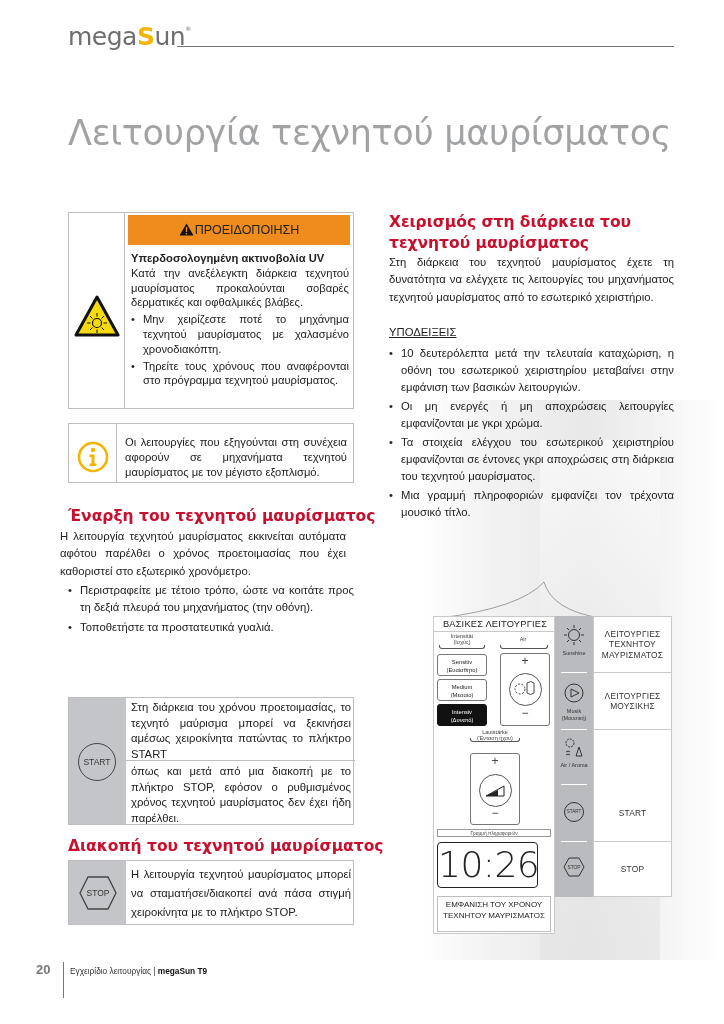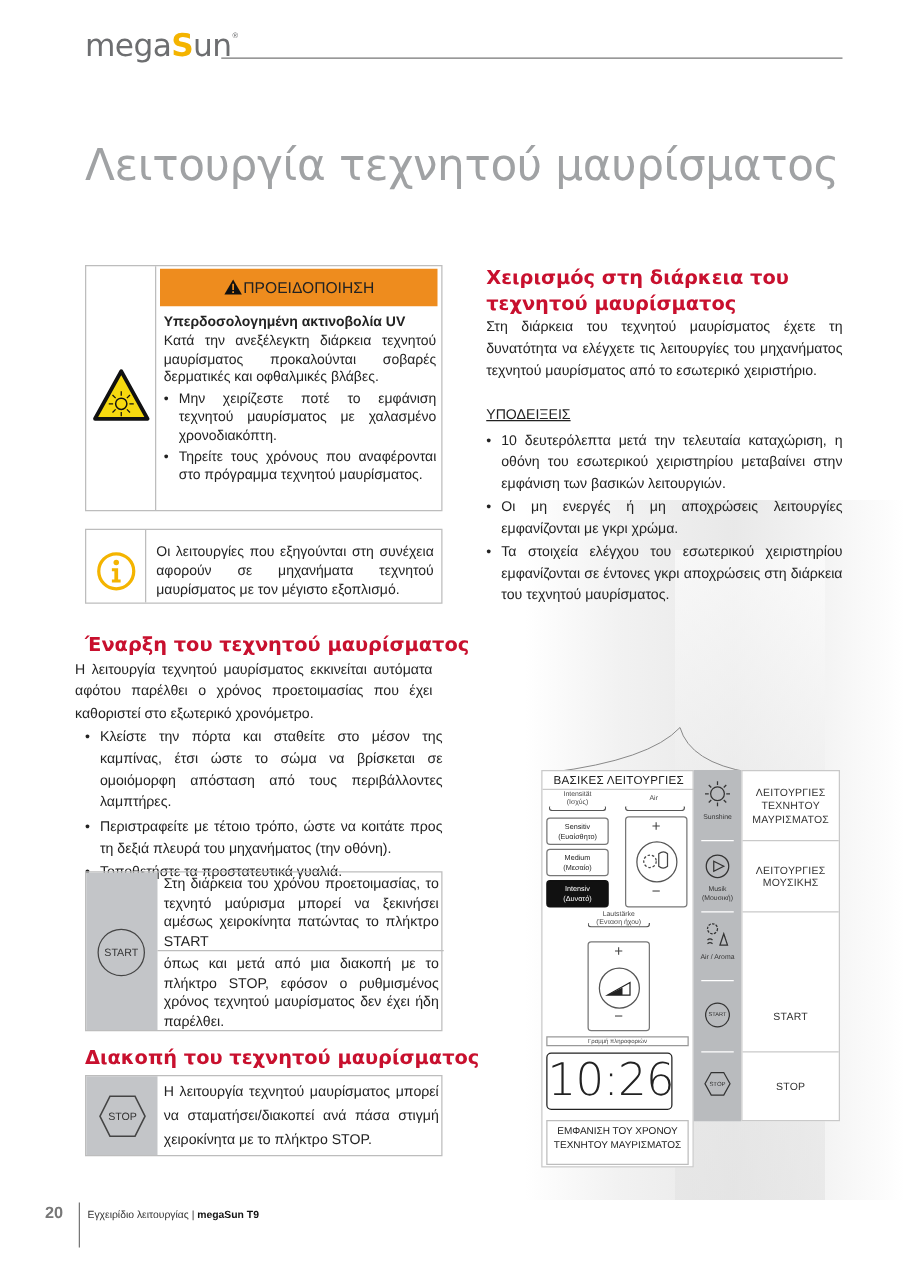--- a/index.html
+++ b/index.html
@@ -130,41 +130,40 @@
     <svg width="15" height="13" viewBox="0 0 15 13" style="vertical-align:-2px;margin-right:1px">
         <polygon points="7.5,0.5 14.5,12.5 0.5,12.5" fill="#111"></polygon>
         <rect x="6.8" y="4" width="1.4" height="5" fill="#ee8c1e"></rect>
         <rect x="6.8" y="10" width="1.4" height="1.4" fill="#ee8c1e"></rect>
       </svg><span>ΠΡΟΕΙΔΟΠΟΙΗΣΗ</span>
   </div>
   <div class="warn-body">
     <b>Υπερδοσολογημένη ακτινοβολία UV</b>
     <div>Κατά την ανεξέλεγκτη διάρκεια τεχνητού μαυρίσματος προκαλούνται σοβαρές δερματικές και οφθαλμικές βλάβες.</div>
     <ul class="bl">
-      <li>Μην χειρίζεστε ποτέ το εμφάνιση τεχνητού μαυρίσματος με χαλασμένο χρονοδιακόπτη.</li>
+      <li>Μην χειρίζεστε ποτέ το μηχάνημα τεχνητού μαυρίσματος με χαλασμένο χρονοδιακόπτη.</li>
       <li>Τηρείτε τους χρόνους που αναφέρονται στο πρόγραμμα τεχνητού μαυρίσματος.</li>
     </ul>
   </div>
 </div>
 
 <div class="abs info">
   <div class="info-left">
     <svg class="info-icon" width="32" height="32" viewBox="0 0 32 32">
       <circle cx="16" cy="16" r="14" fill="none" stroke="#f4b400" stroke-width="2.6"></circle>
       <circle cx="16" cy="9" r="2.2" fill="#f4b400"></circle>
       <path d="M12.5 13.5 h5 v9 h2 v2.5 h-7 v-2.5 h2 v-6.5 h-2 z" fill="#f4b400"></path>
     </svg>
   </div>
   <div class="info-text">Οι λειτουργίες που εξηγούνται στη συνέχεια αφορούν σε μηχανήματα τεχνητού μαυρίσματος με τον μέγιστο εξοπλισμό.</div>
 </div>
 
 <div class="abs h-red sec1-title">Έναρξη του τεχνητού μαυρίσματος</div>
 <div class="abs p sec1-body">Η λειτουργία τεχνητού μαυρίσματος εκκινείται αυτόματα αφότου παρέλθει ο χρόνος προετοιμασίας που έχει καθοριστεί στο εξωτερικό χρονόμετρο.</div>
 <ul class="abs bl p sec1-list">
-  <li>Κλείστε την πόρτα και σταθείτε στο μέσον της καμπίνας, έτσι ώστε το σώμα να βρίσκεται σε ομοιόμορφη απόσταση από τους περιβάλλοντες λαμπτήρες.</li>
   <li>Περιστραφείτε με τέτοιο τρόπο, ώστε να κοιτάτε προς τη δεξιά πλευρά του μηχανήματος (την οθόνη).</li>
   <li>Τοποθετήστε τα προστατευτικά γυαλιά.</li>
 </ul>
 
 <div class="abs start-box">
   <div class="g grey-cell">
     <div class="round-btn" style="left:9px;top:45px;">START</div>
   </div>
   <div class="t1">Στη διάρκεια του χρόνου προετοιμασίας, το τεχνητό μαύρισμα μπορεί να ξεκινήσει αμέσως χειροκίνητα πατώντας το πλήκτρο START</div>
   <div class="divider"></div>
@@ -182,20 +181,21 @@
   <div class="t">Η λειτουργία τεχνητού μαυρίσματος μπορεί να σταματήσει/διακοπεί ανά πάσα στιγμή χειροκίνητα με το πλήκτρο STOP.</div>
 </div>
 
 <div class="abs h-red sec2-title">Χειρισμός στη διάρκεια του τεχνητού μαυρίσματος</div>
 <div class="abs p sec2-body">Στη διάρκεια του τεχνητού μαυρίσματος έχετε τη δυνατότητα να ελέγχετε τις λειτουργίες του μηχανήματος τεχνητού μαυρίσματος από το εσωτερικό χειριστήριο.</div>
 <div class="abs hints-h">ΥΠΟΔΕΙΞΕΙΣ</div>
 <ul class="abs bl hints-list">
   <li>10 δευτερόλεπτα μετά την τελευταία καταχώριση, η οθόνη του εσωτερικού χειριστηρίου μεταβαίνει στην εμφάνιση των βασικών λειτουργιών.</li>
   <li>Οι μη ενεργές ή μη αποχρώσεις λειτουργίες εμφανίζονται με γκρι χρώμα.</li>
   <li>Τα στοιχεία ελέγχου του εσωτερικού χειριστηρίου εμφανίζονται σε έντονες γκρι αποχρώσεις στη διάρκεια του τεχνητού μαυρίσματος.</li>
+  <li>Μια γραμμή πληροφοριών εμφανίζει τον τρέχοντα μουσικό τίτλο.</li>
 </ul>
 
 <svg class="abs callout" width="180" height="60" viewBox="0 0 180 60">
   <path d="M0 58 Q 80 48 104 22" fill="none" stroke="#888" stroke-width="0.8"></path>
   <path d="M104 22 Q 112 50 160 58" fill="none" stroke="#888" stroke-width="0.8"></path>
 </svg>
 
 <div class="abs panel-left">
   <div class="basic-title">ΒΑΣΙΚΕΣ ΛΕΙΤΟΥΡΓΙΕΣ</div>
   <div class="sub-lbl" style="left:3px;top:16px;width:50px;">

